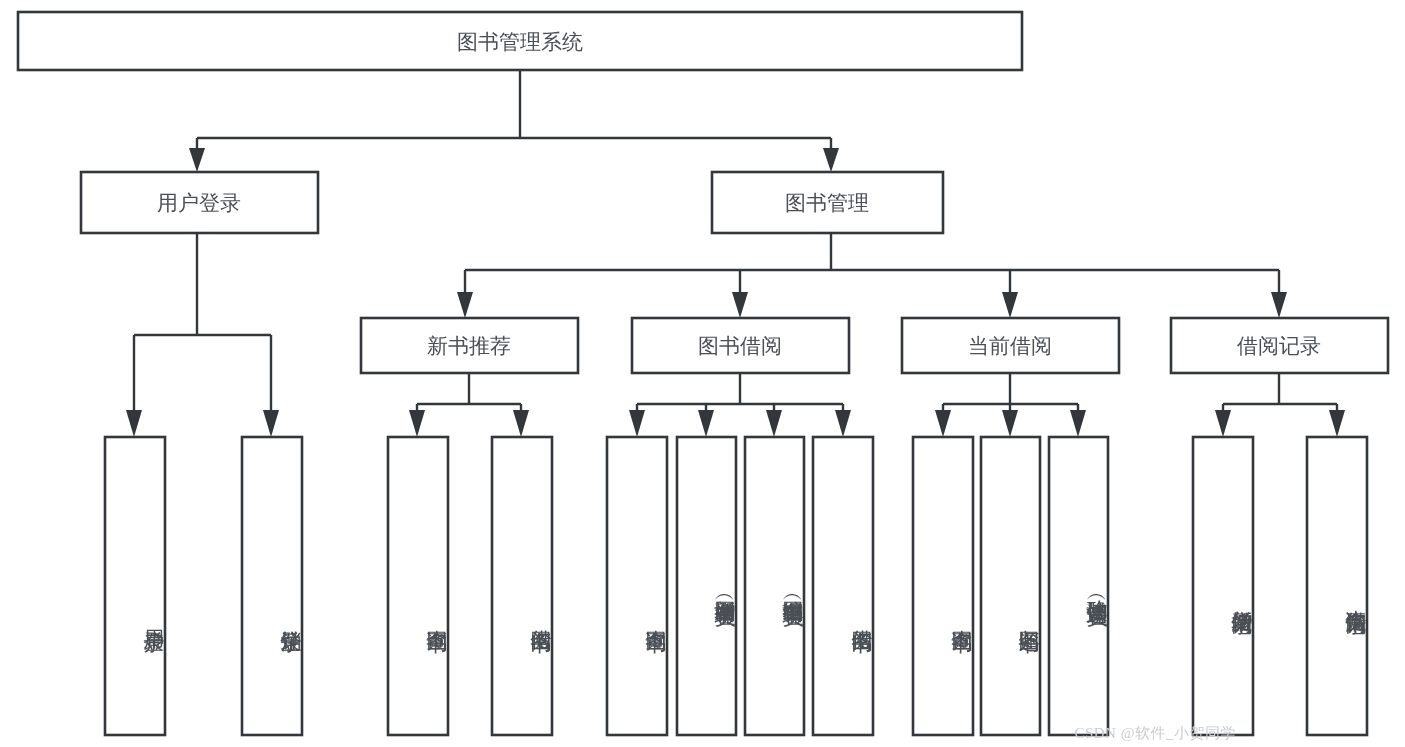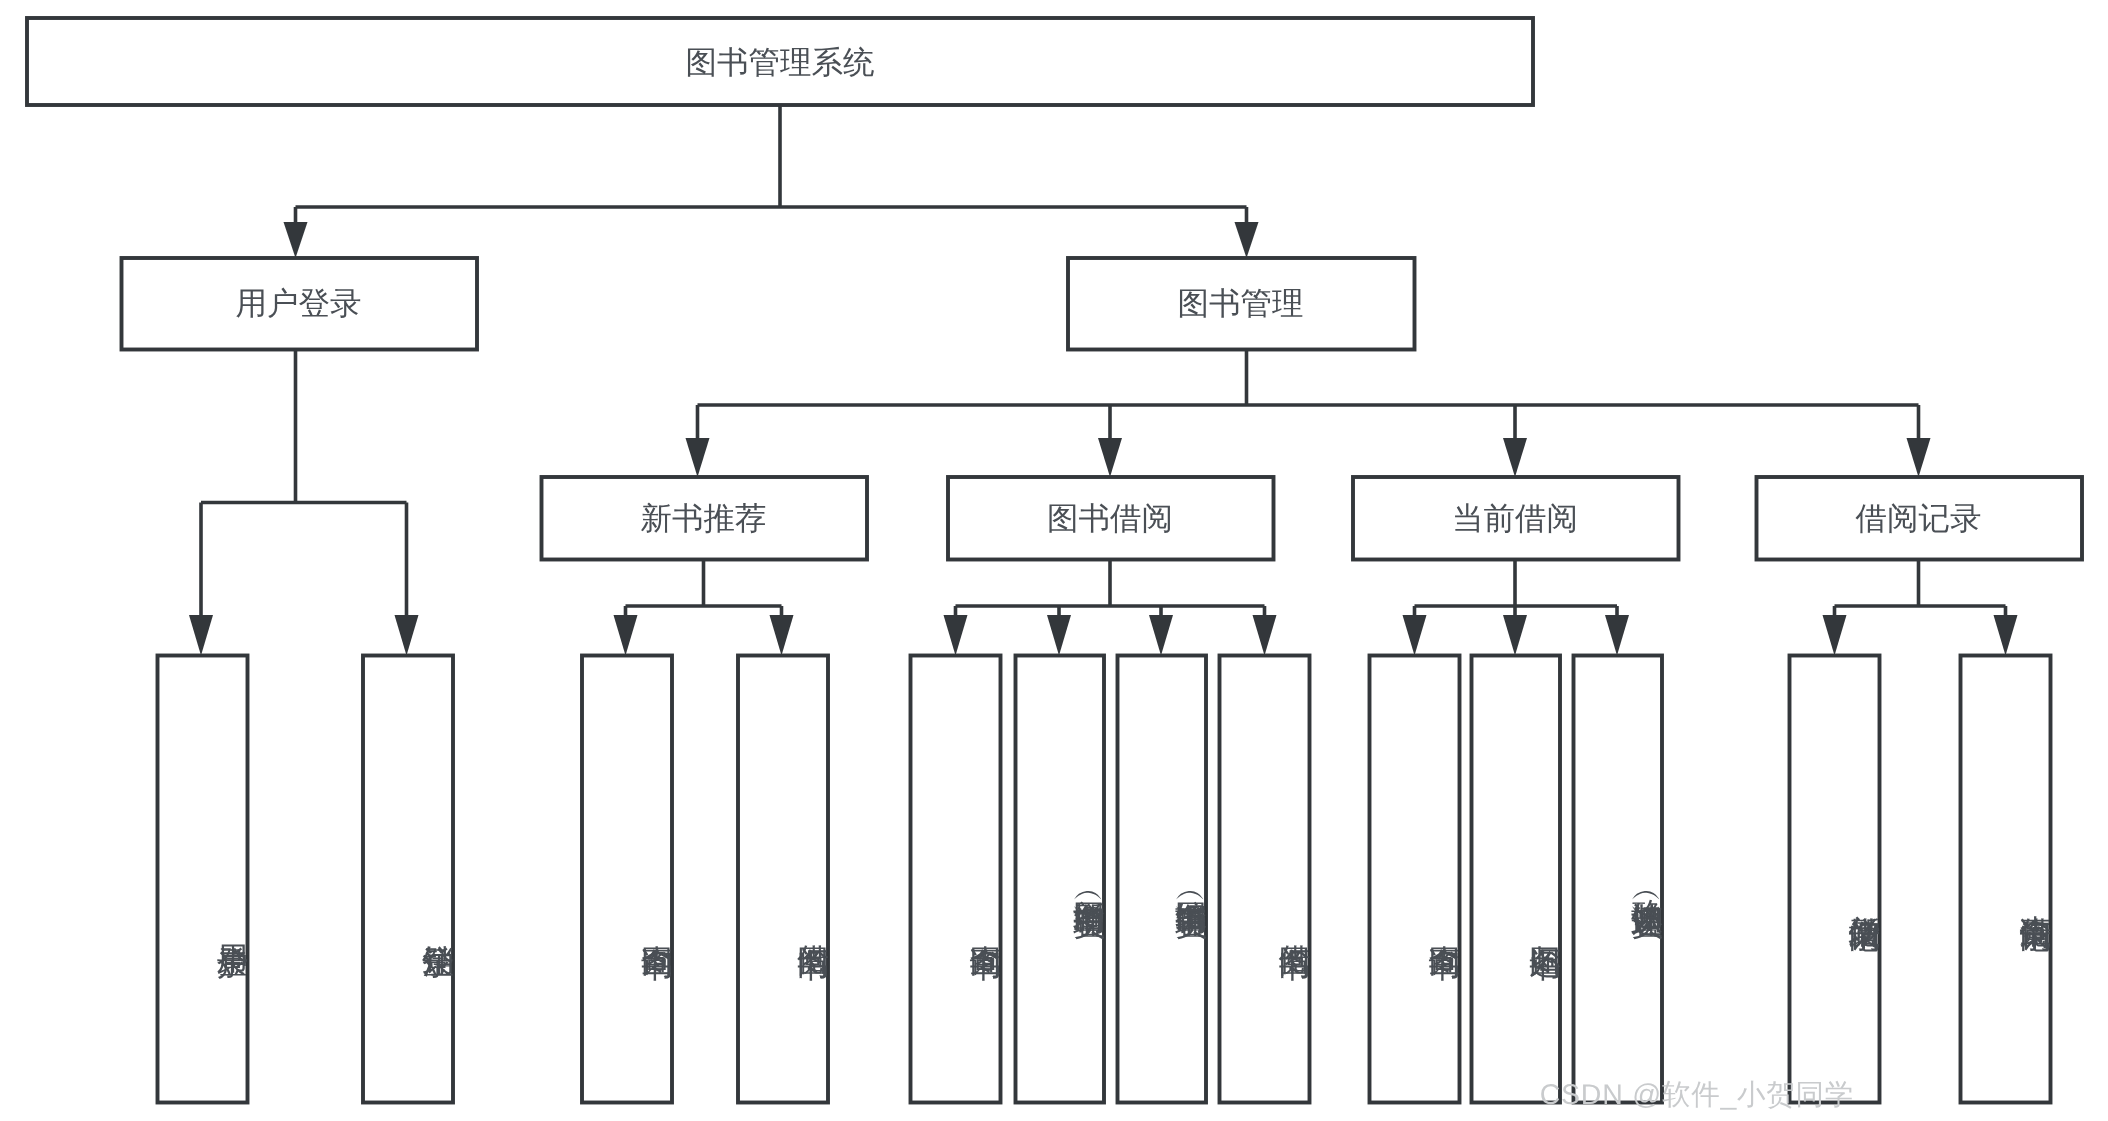--- a/index.html
+++ b/index.html
@@ -66,22 +66,22 @@
     display: flex;
     align-items: flex-start;
     justify-content: center;
     pointer-events: none;
   }
   .watermark {
     position: absolute;
     right: 8px;
     bottom: 4px;
     color: #c9cbcd;
-    font-family: Liberation Sans, sans-serif;
-    font-size: 19px;
+    font-family: Liberation Serif, serif;
+    font-size: 15px;
     white-space: nowrap;
     letter-spacing: 0.5px;
   }
 </style>
 </head>
 <body>
 
 <div id="diagram-root">
 
   <svg class="flow-svg" viewBox="0 0 1405 747">

